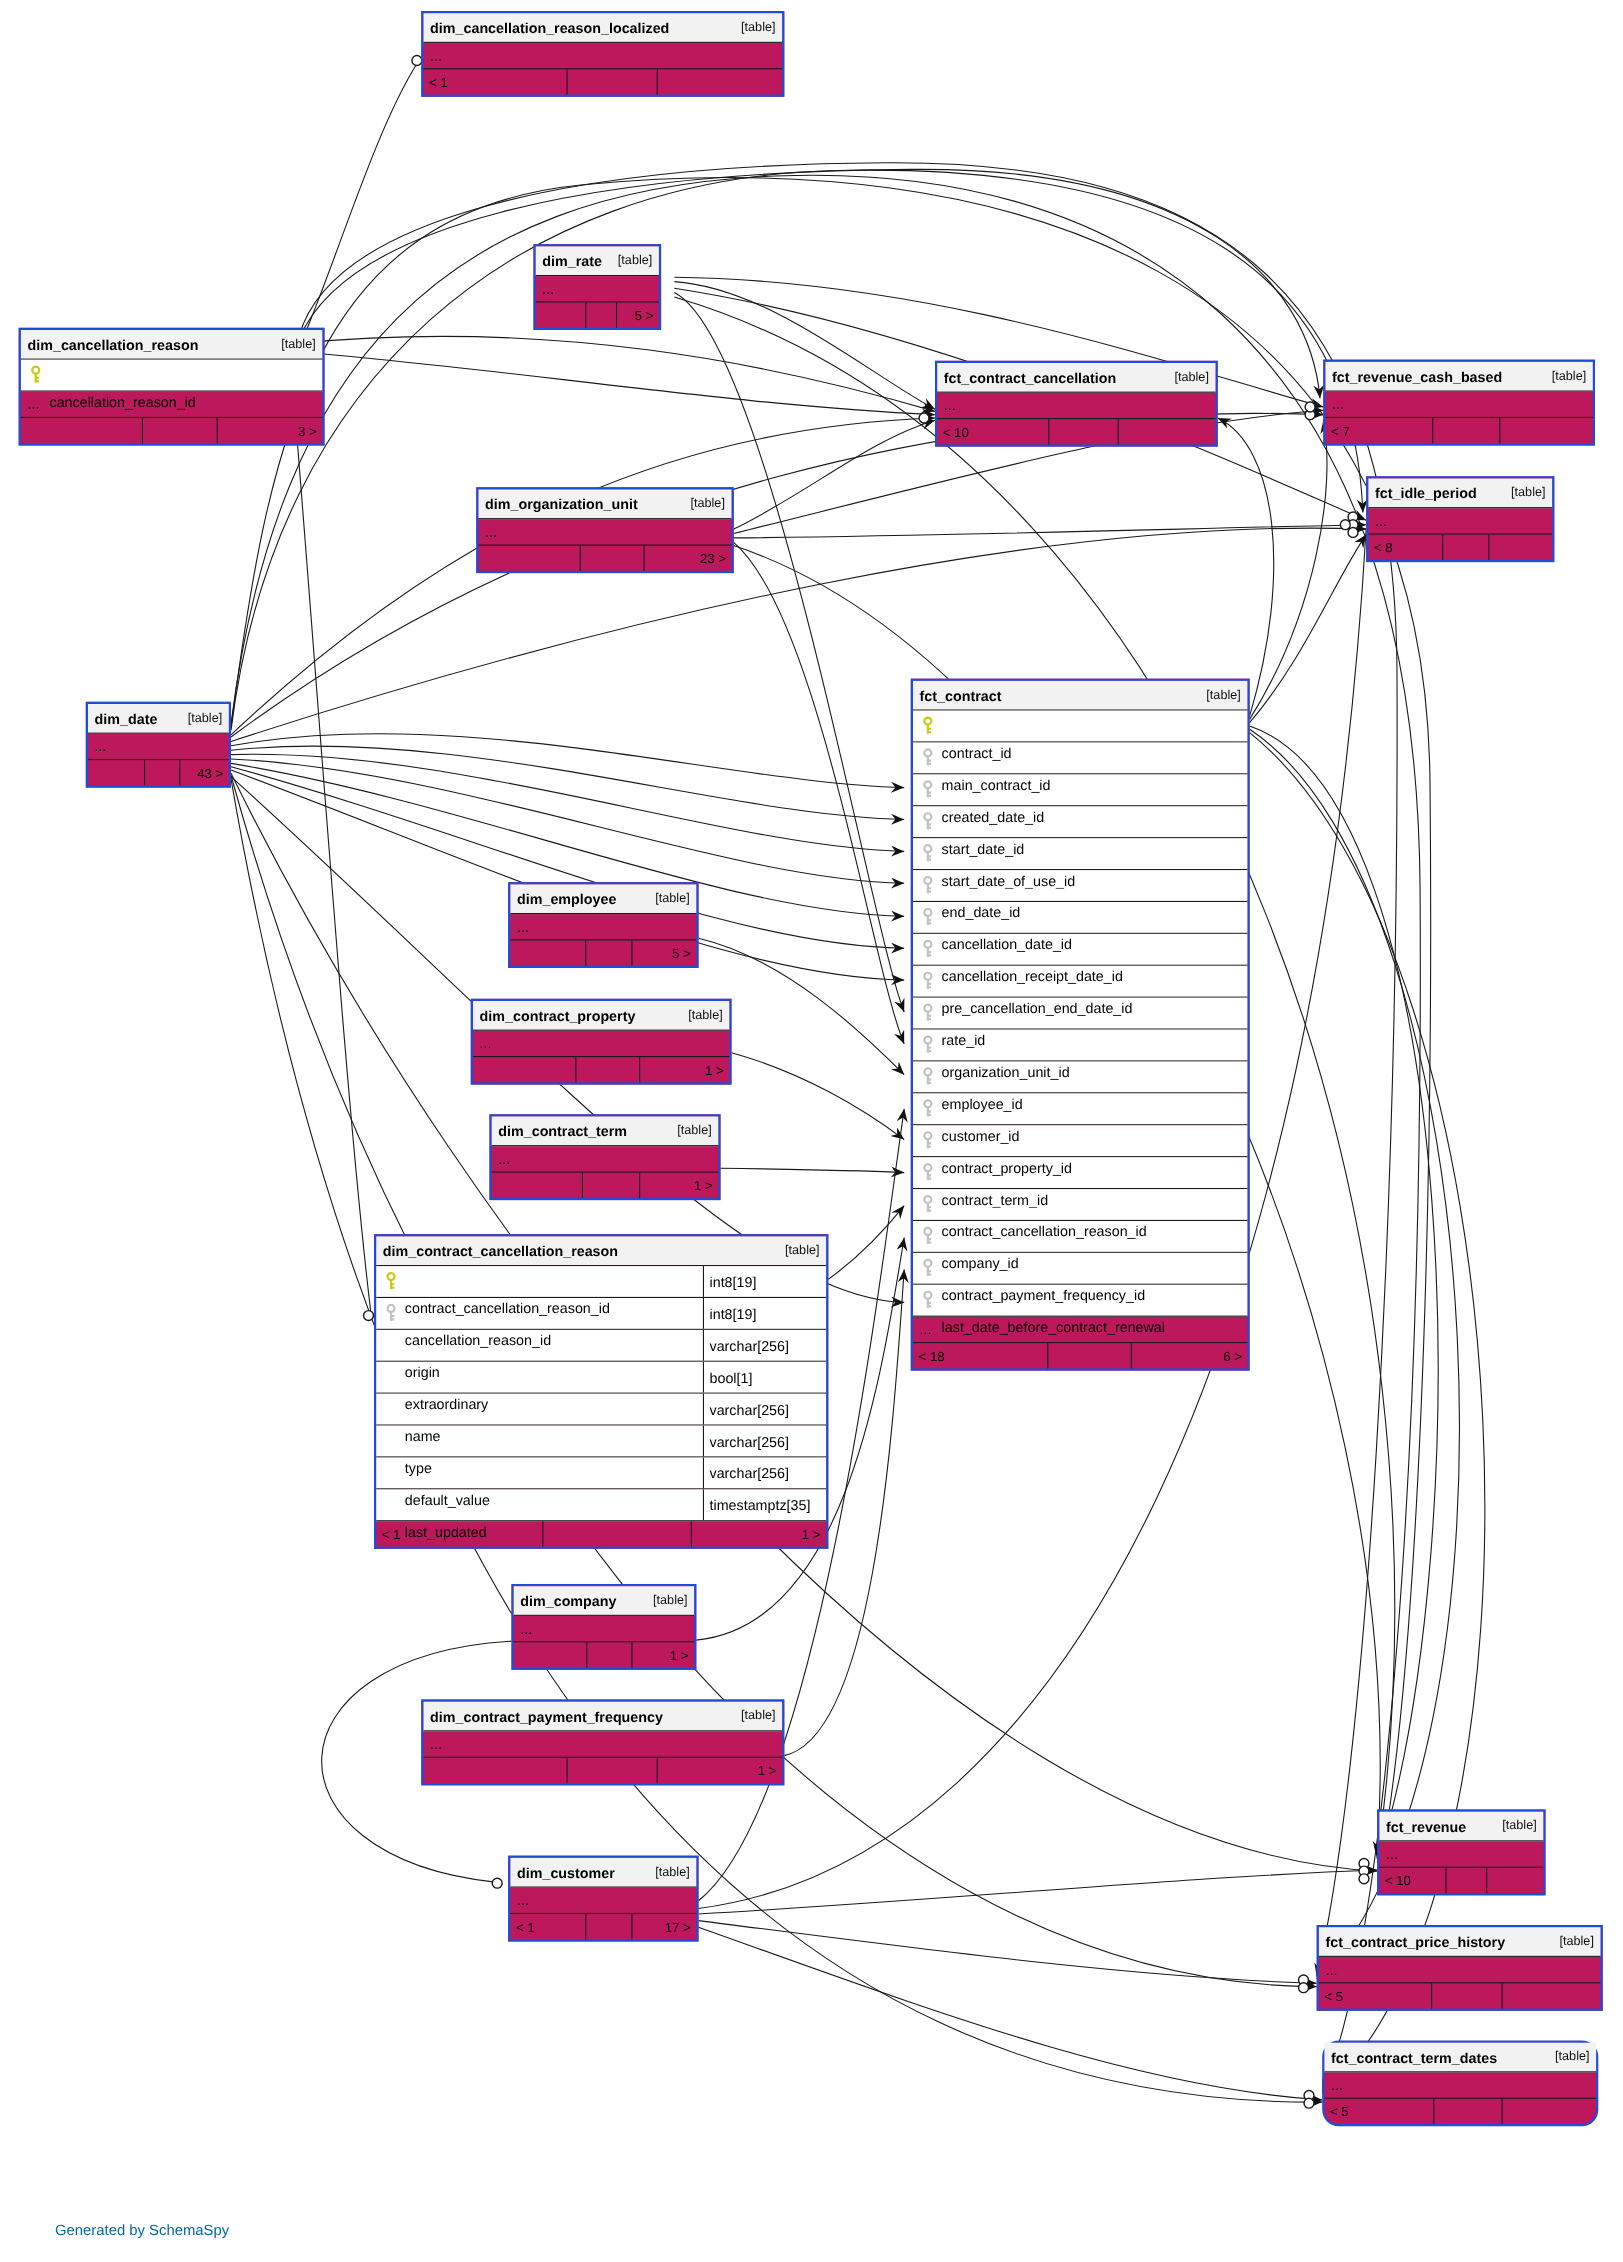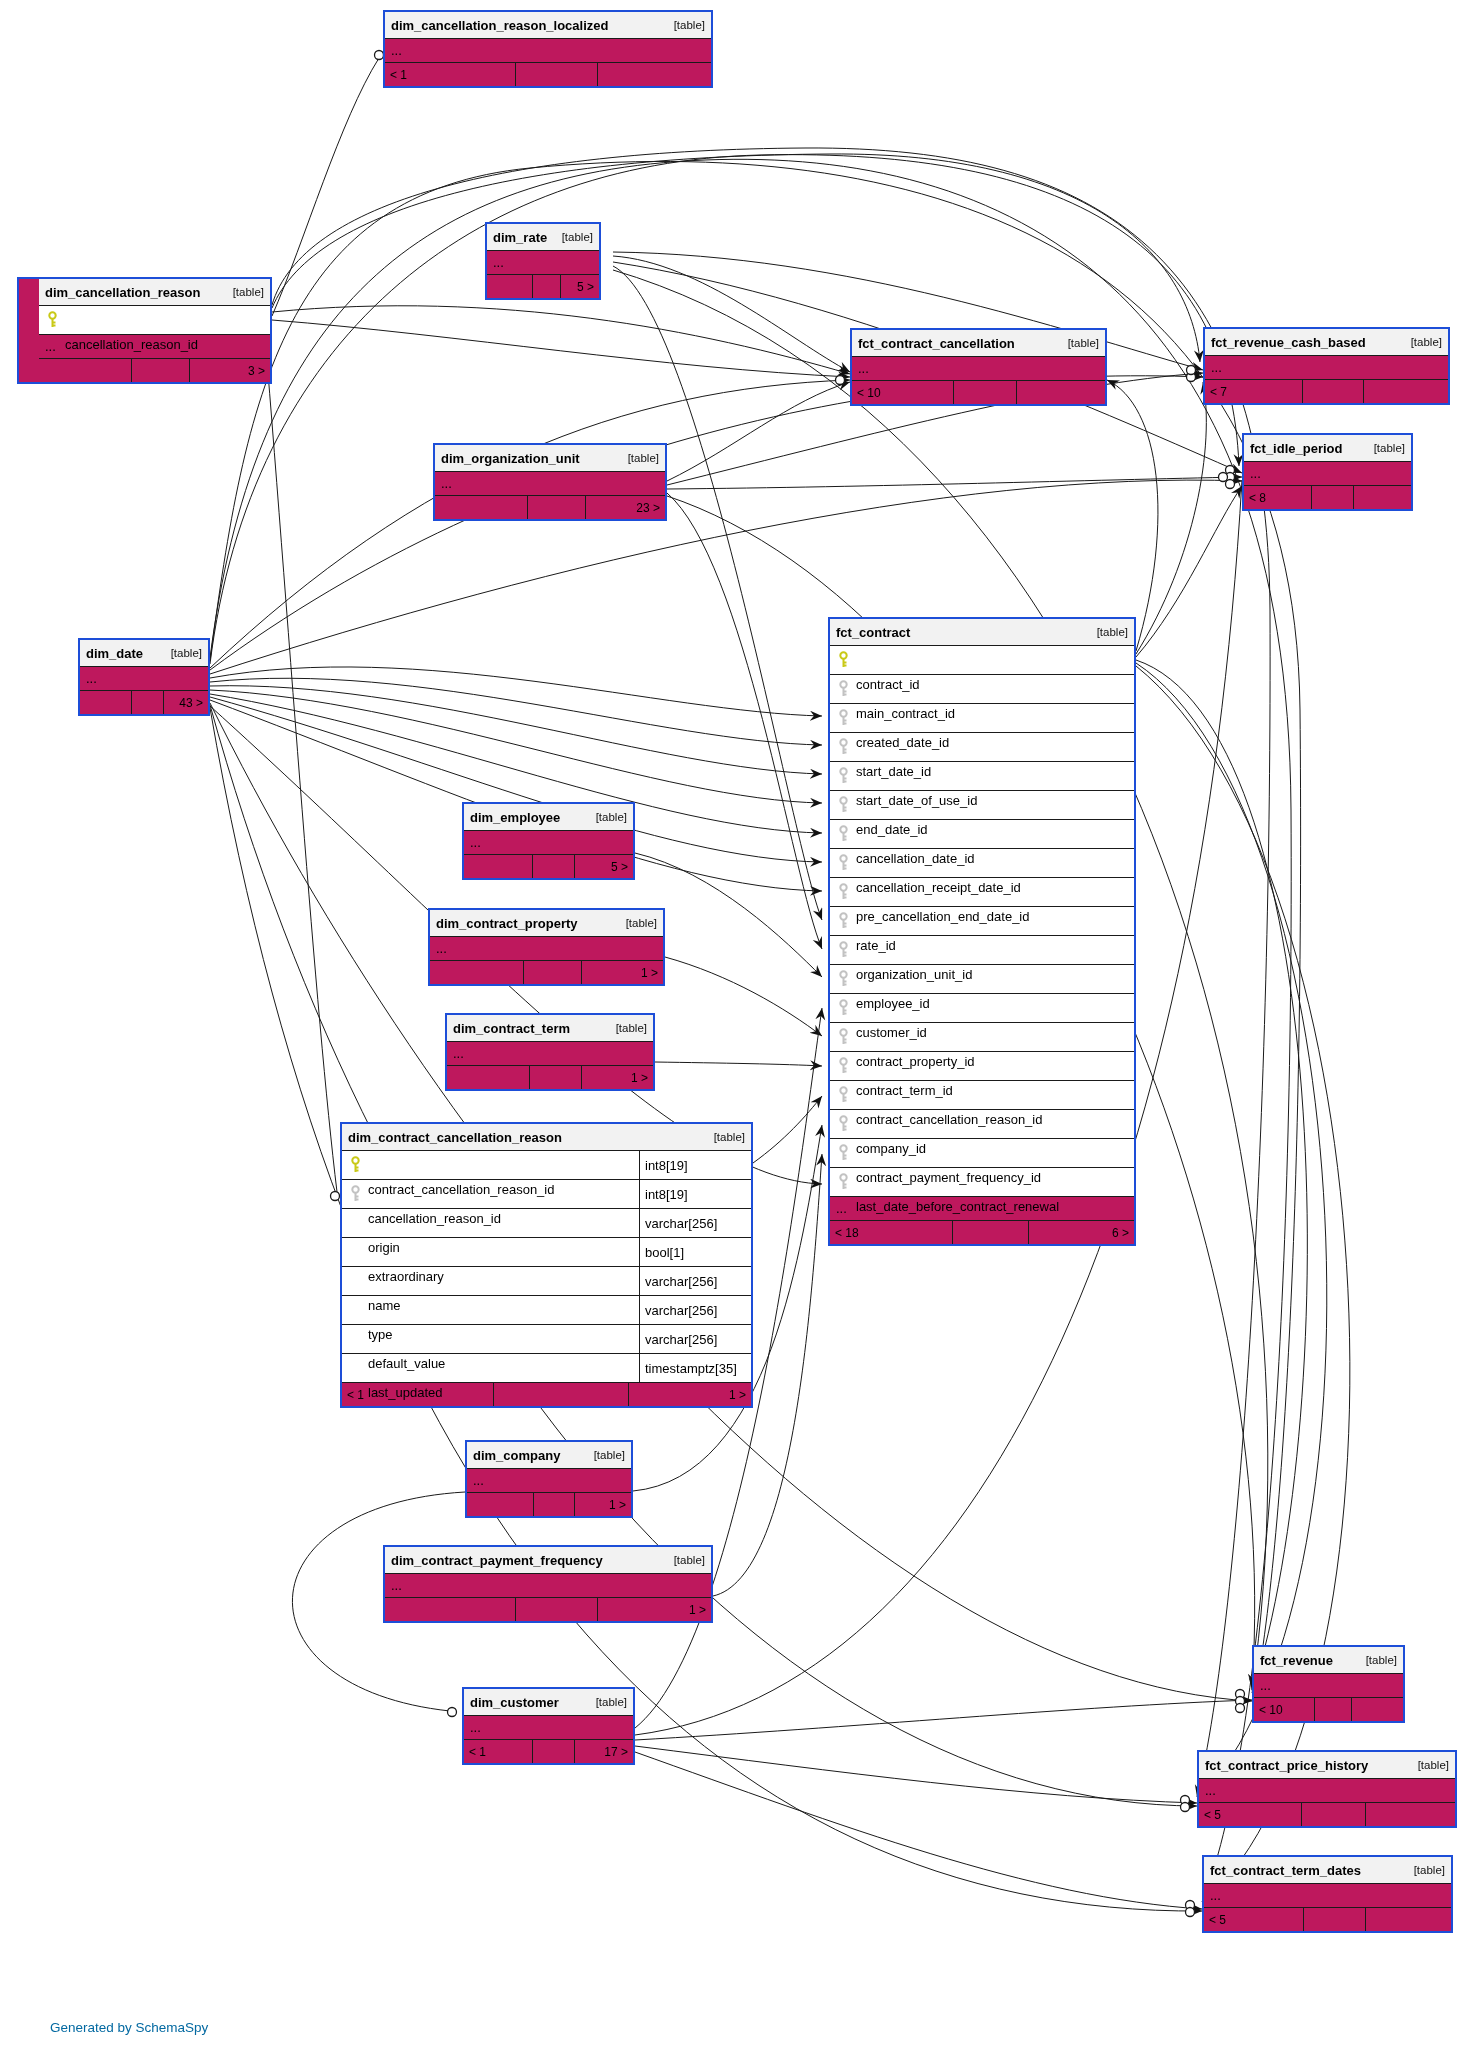--- a/index.html
+++ b/index.html
@@ -148,21 +148,21 @@
         <span class="tname">dim_rate</span>
         <span class="ttag">[table]</span>
       </div>
       <div class="erow">...</div>
       <div class="tfoot">
         <span class="f0"></span>
         <span class="f1"></span>
         <span class="f2">5 &gt;</span>
       </div>
     </div>
-    <div class="tbl" style="left: 17px; top: 277px; width: 255px; padding-left: 20px;">
+    <div class="tbl" style="left: 17px; top: 298px; width: 278px;">
       <div class="thead">
         <span class="tname">dim_cancellation_reason</span>
         <span class="ttag">[table]</span>
       </div>
       <div class="trow">
         <span class="keyslot">
           <svg width="11" height="18" viewBox="0 0 11 18">
             <circle cx="5.5" cy="4.5" r="3.2" fill="none" stroke="#c9c917" stroke-width="2"></circle>
             <path d="M5.5,7.7 L5.5,16 M5.5,11.5 L8.5,11.5 M5.5,14.5 L8.5,14.5" stroke="#c9c917" stroke-width="2" fill="none"></path>
           </svg>
@@ -569,21 +569,21 @@
         <span class="tname">fct_contract_price_history</span>
         <span class="ttag">[table]</span>
       </div>
       <div class="erow">...</div>
       <div class="tfoot">
         <span class="f0">&lt; 5</span>
         <span class="f1"></span>
         <span class="f2"></span>
       </div>
     </div>
-    <div class="tbl" style="left: 1202px; top: 1855px; width: 251px;">
+    <div class="tbl" style="left: 1202px; top: 1855px; width: 251px; border-radius: 15px;">
       <div class="thead">
         <span class="tname">fct_contract_term_dates</span>
         <span class="ttag">[table]</span>
       </div>
       <div class="erow">...</div>
       <div class="tfoot">
         <span class="f0">&lt; 5</span>
         <span class="f1"></span>
         <span class="f2"></span>
       </div>

